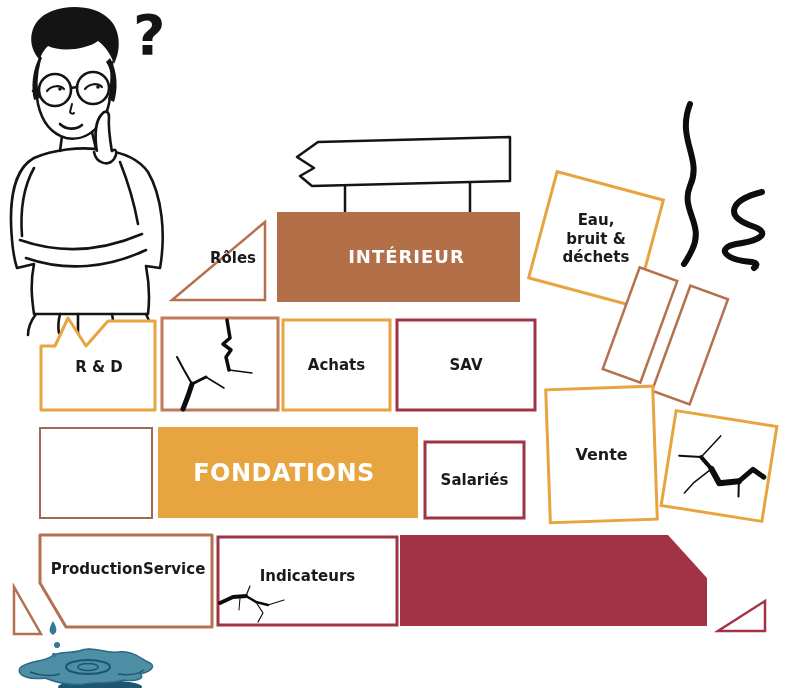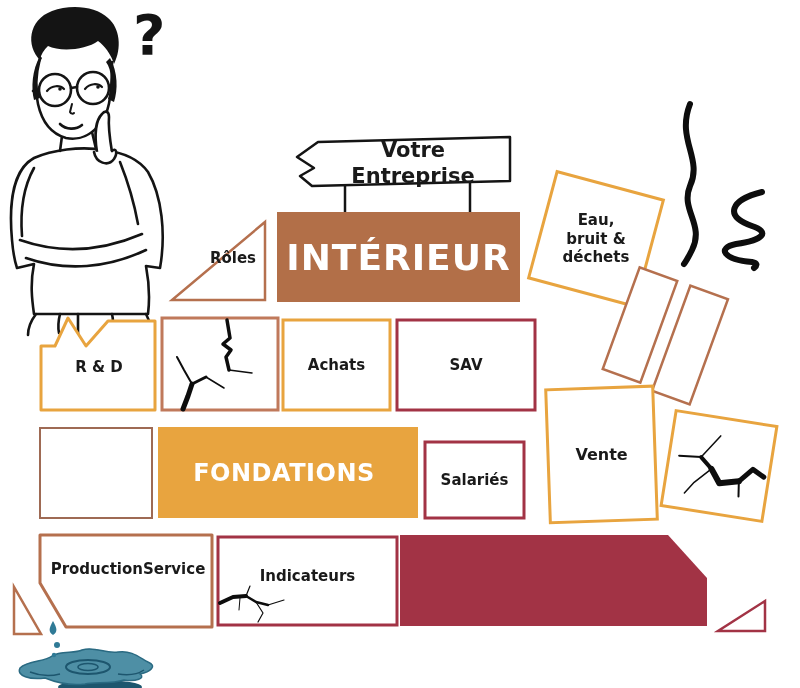--- a/index.html
+++ b/index.html
@@ -11,21 +11,21 @@
   .label{
     position:absolute;display:flex;align-items:center;justify-content:center;
     text-align:center;font-weight:700;font-size:15px;color:#1a1a1a;line-height:1.25;
     pointer-events:none;
   }
   .label.white{color:#fff;}
   .qmark{
     position:absolute;left:133px;top:2px;font-size:56px;font-weight:800;color:#141414;
   }
   .banner-label{left:316px;top:140px;width:194px;height:46px;font-size:21px;}
-  .interieur-label{left:277px;top:212px;width:243px;height:90px;font-size:36px;letter-spacing:1px;}
+  .interieur-label{left:277px;top:212px;width:243px;height:90px;font-size:18px;letter-spacing:1px;padding-left:8px;}
   .roles-label{left:196px;top:244px;width:74px;height:28px;}
   .eau-label{left:544px;top:210px;width:104px;height:58px;flex-direction:column;}
   .rd-label{left:58px;top:352px;width:82px;height:30px;text-align:right;}
   .achats-label{left:283px;top:320px;width:107px;height:90px;}
   .sav-label{left:397px;top:320px;width:138px;height:90px;}
   .logistique-label{left:40px;top:428px;width:112px;height:90px;}
   .fondations-label{left:158px;top:427px;width:252px;height:91px;font-size:24px;letter-spacing:0.5px;}
   .salaries-label{left:425px;top:442px;width:99px;height:76px;}
   .vente-label{left:548px;top:388px;width:107px;height:133px;font-size:16px;}
   .production-label{left:48px;top:546px;width:160px;height:46px;flex-direction:row;}
@@ -169,21 +169,20 @@
       <path d="M118,674 C130,676 138,674 144,670" fill="none" stroke="#1D566E" stroke-width="1.5"></path>
       <path d="M30,672 C40,676 52,676 60,674" fill="none" stroke="#1D566E" stroke-width="1.5"></path>
       <path fill="#2F7A96" d="M53,621 C49,628 48,632 53,635 C58,632 57,628 53,621 Z"></path>
       <circle cx="57" cy="645" r="3" fill="#2F7A96"></circle>
       <circle cx="54" cy="655" r="2.2" fill="#2F7A96"></circle>
     </g>
   </svg>
 
   <div class="qmark">?</div>
 
-  <div class="label banner-label">Votre Entreprise</div>
 
   <div class="label white interieur-label">INTÉRIEUR</div>
 
   <div class="label roles-label">Rôles</div>
 
   <div class="label eau-label">
     <span>Eau,</span>
     <span>bruit &amp;</span>
     <span>déchets</span>
   </div>

